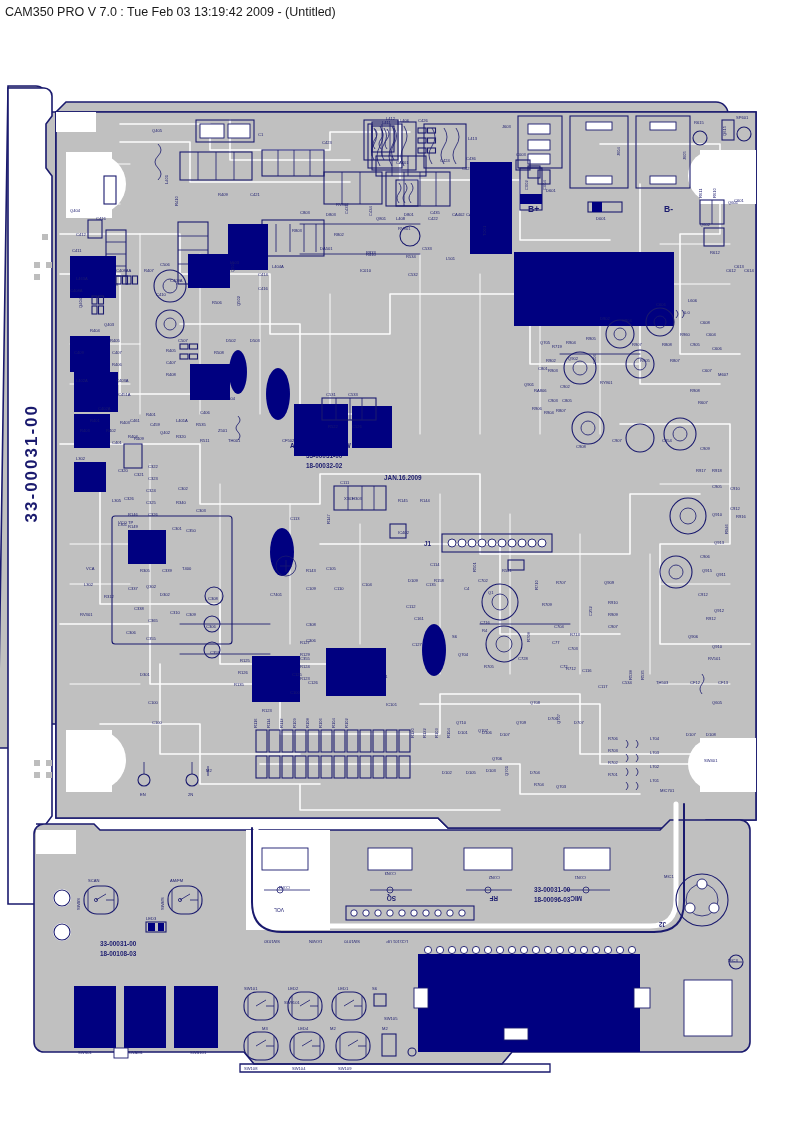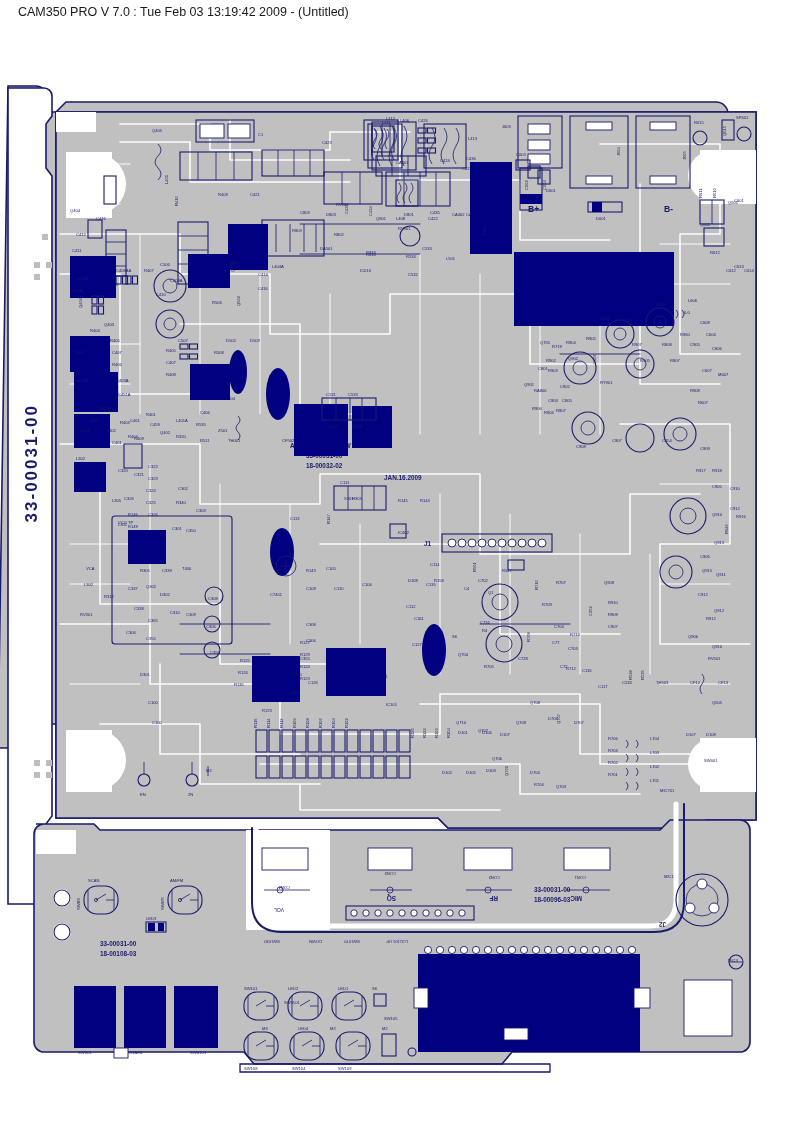--- a/index.html
+++ b/index.html
@@ -8,21 +8,21 @@
     width:793px;height:1122px;
     background:#ffffff;
     font-family:"Liberation Sans", sans-serif;
     overflow:hidden;
     position:relative;
   }
   #titlebar{
     position:absolute;left:0;top:0;width:793px;height:24px;
     background:#ffffff;color:#1a1a1a;
     font-size:12.5px;line-height:24px;
-    padding-left:18px;box-sizing:border-box;
+    padding-left:5px;box-sizing:border-box;
     white-space:nowrap;
     user-select:none;
   }
   #canvas{
     position:absolute;left:0;top:24px;width:793px;height:1098px;
     background:#ffffff;overflow:hidden;
   }
   #cad{position:absolute;left:0;top:0;}
   .vlabel{
     position:absolute;

